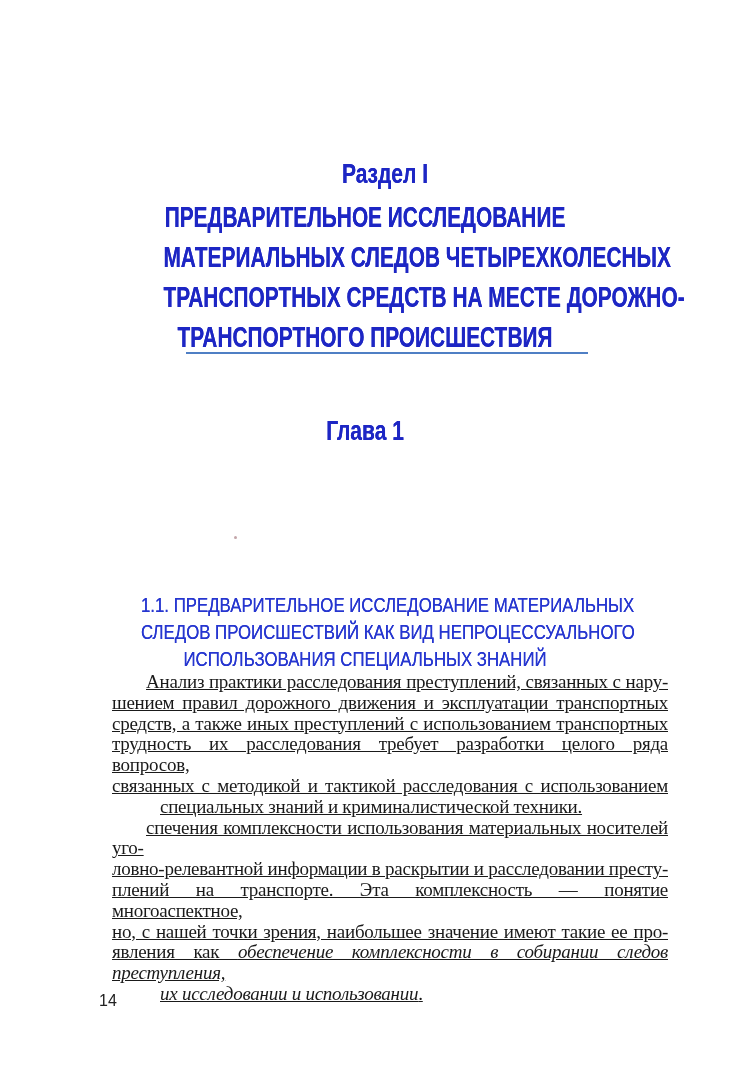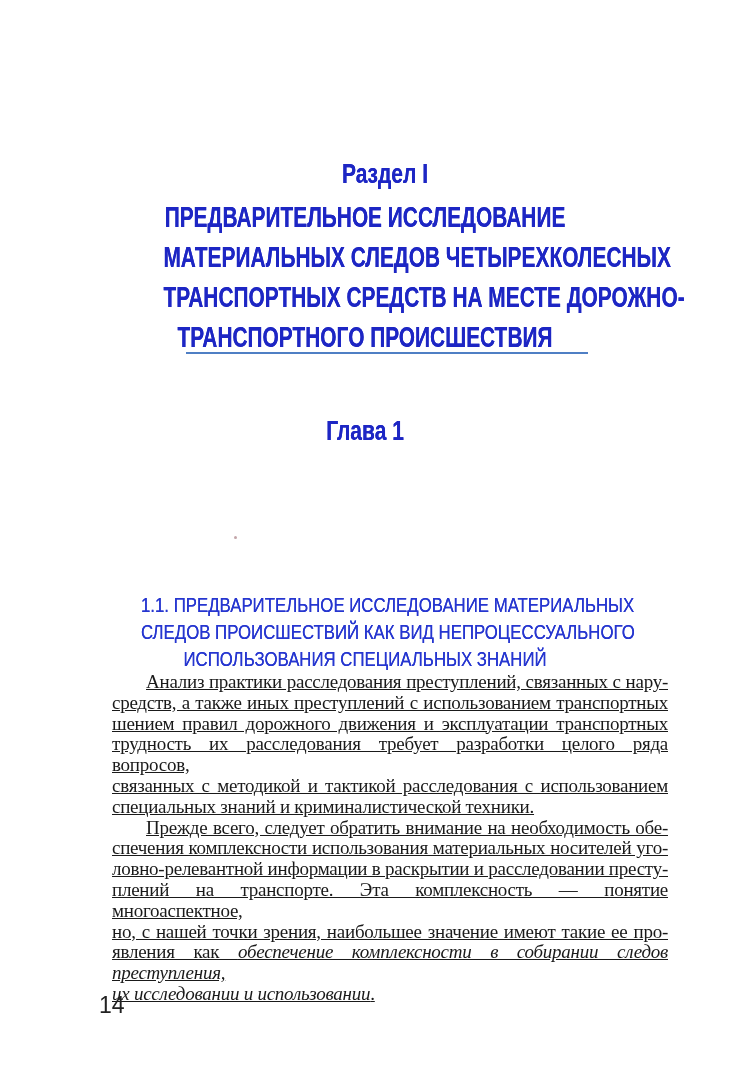--- a/index.html
+++ b/index.html
@@ -76,30 +76,30 @@
     font-size: 19px;
     line-height: 20.8px;
     letter-spacing: -0.25px;
     color: var(--body-text, #1a1a1a);
     text-decoration: underline;
   }
   .para .line {
     text-align: justify;
     text-align-last: justify;
   }
-  .para .line.last { text-align-last: left; }
+  .para .line.last { text-align-last: left; margin-left: 48px; }
   .para .line:first-child { text-indent: 34px; }
   .para .it { font-style: italic; }
   
   .folio {
     position: absolute;
     top: 992px;
     left: 99px;
     font-family: "Liberation Sans", sans-serif;
-    font-size: 23px;
+    font-size: 16px;
     color: #222222;
   }
 </style>
 </head>
 <body>
 
 <div class="page">
 
   <div class="kicker section-kicker">Раздел I</div>
 
@@ -119,28 +119,27 @@
 
   <div class="hgroup subsection-title">
       <div class="line">1.1. ПРЕДВАРИТЕЛЬНОЕ ИССЛЕДОВАНИЕ МАТЕРИАЛЬНЫХ</div>
       <div class="line">СЛЕДОВ ПРОИСШЕСТВИЙ КАК ВИД НЕПРОЦЕССУАЛЬНОГО</div>
       <div class="line last">ИСПОЛЬЗОВАНИЯ СПЕЦИАЛЬНЫХ ЗНАНИЙ</div>
     </div>
 
   <div class="body-text">
     <div class="para">
         <div class="line">Анализ практики расследования преступлений, связанных с нару-</div>
+        <div class="line">шением правил дорожного движения и эксплуатации транспортных</div>
         <div class="line">средств, а также иных преступлений с использованием транспортных</div>
-        <div class="line">шением правил дорожного движения и эксплуатации транспортных</div>
         <div class="line">трудность их расследования требует разработки целого ряда вопросов,</div>
         <div class="line">связанных с методикой и тактикой расследования с использованием</div>
         <div class="line last">специальных знаний и криминалистической техники.</div>
       </div>
     <div class="para">
-        <div class="line">Прежде всего, следует обратить внимание на необходимость обе-</div>
         <div class="line">спечения комплексности использования материальных носителей уго-</div>
         <div class="line">ловно-релевантной информации в раскрытии и расследовании престу-</div>
         <div class="line">плений на транспорте. Эта комплексность — понятие многоаспектное,</div>
         <div class="line">но, с нашей точки зрения, наибольшее значение имеют такие ее про-</div>
         <div class="line"><span>явления как </span><span class="it">обеспечение комплексности в собирании следов преступления,</span></div>
         <div class="line last"><span class="it">их исследовании и использовании</span><span>.</span></div>
       </div>
   </div>
 
   <div class="folio">14</div>

